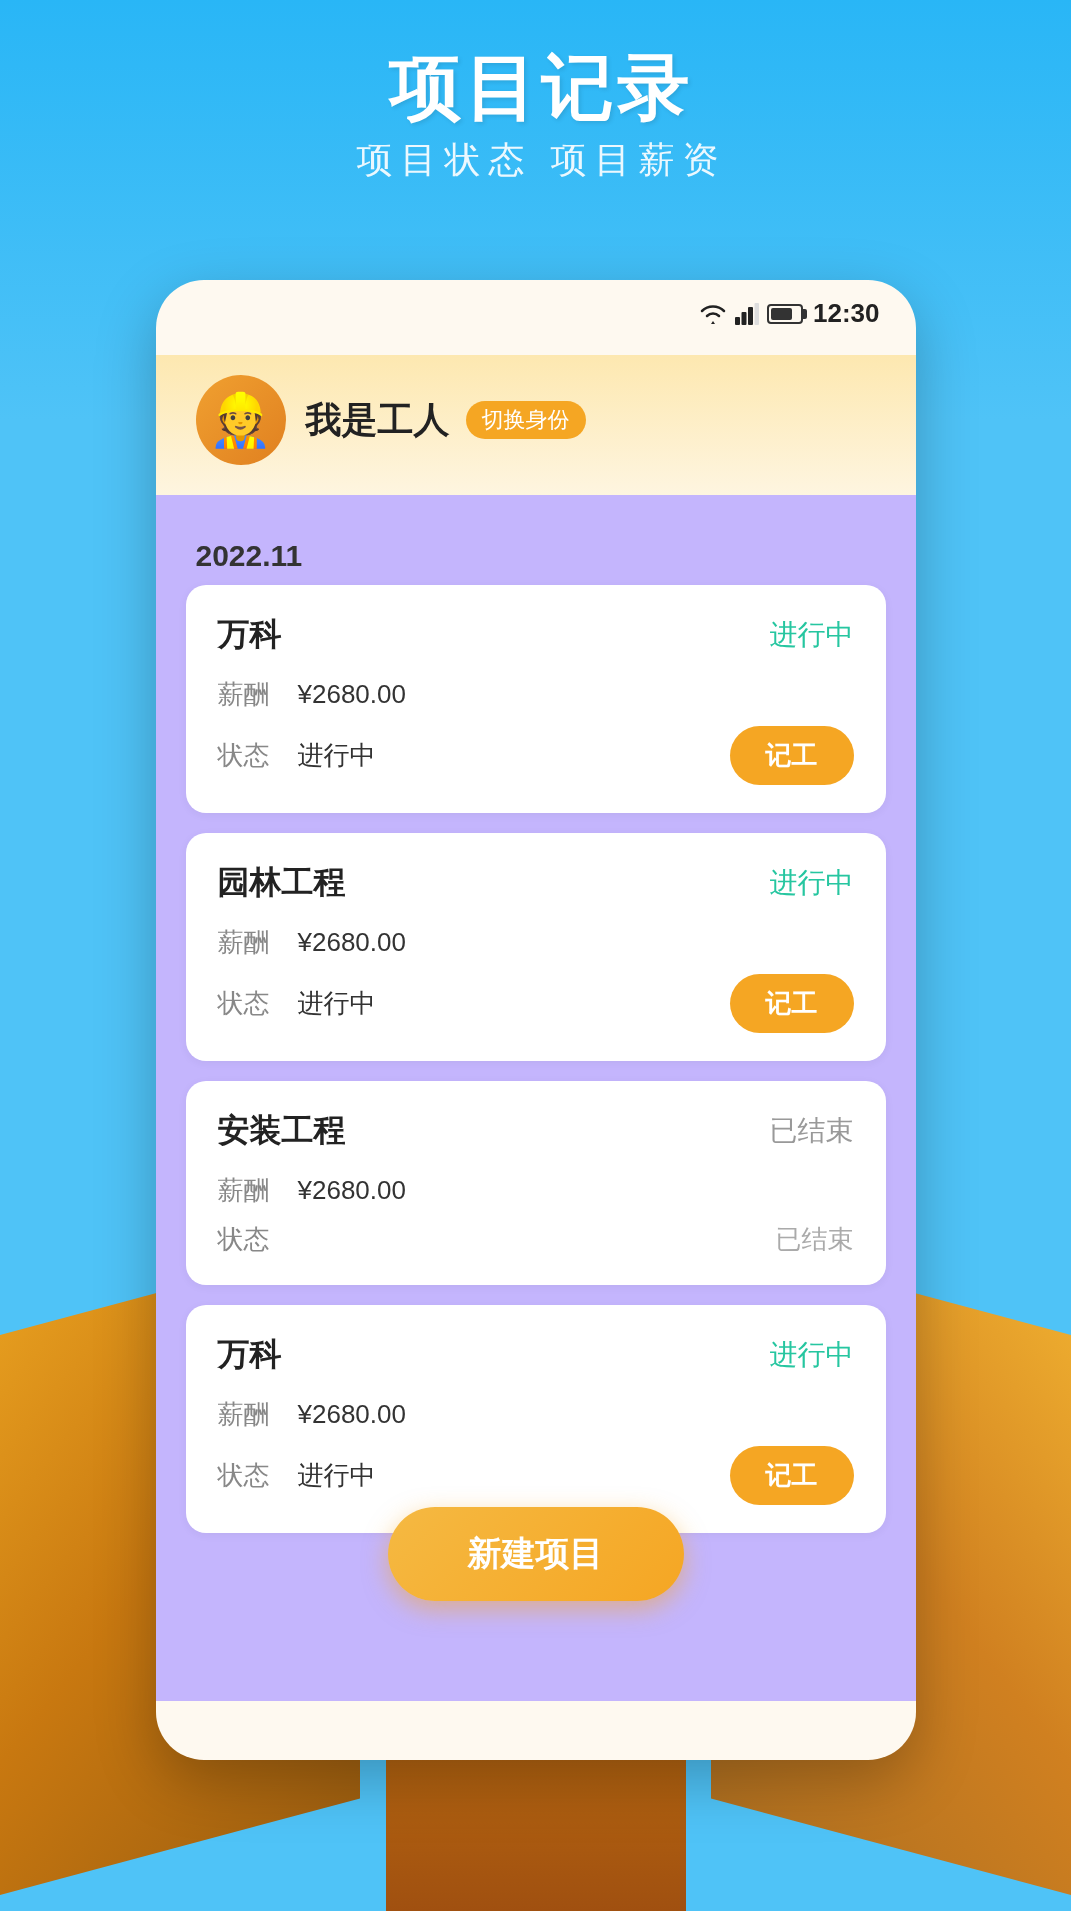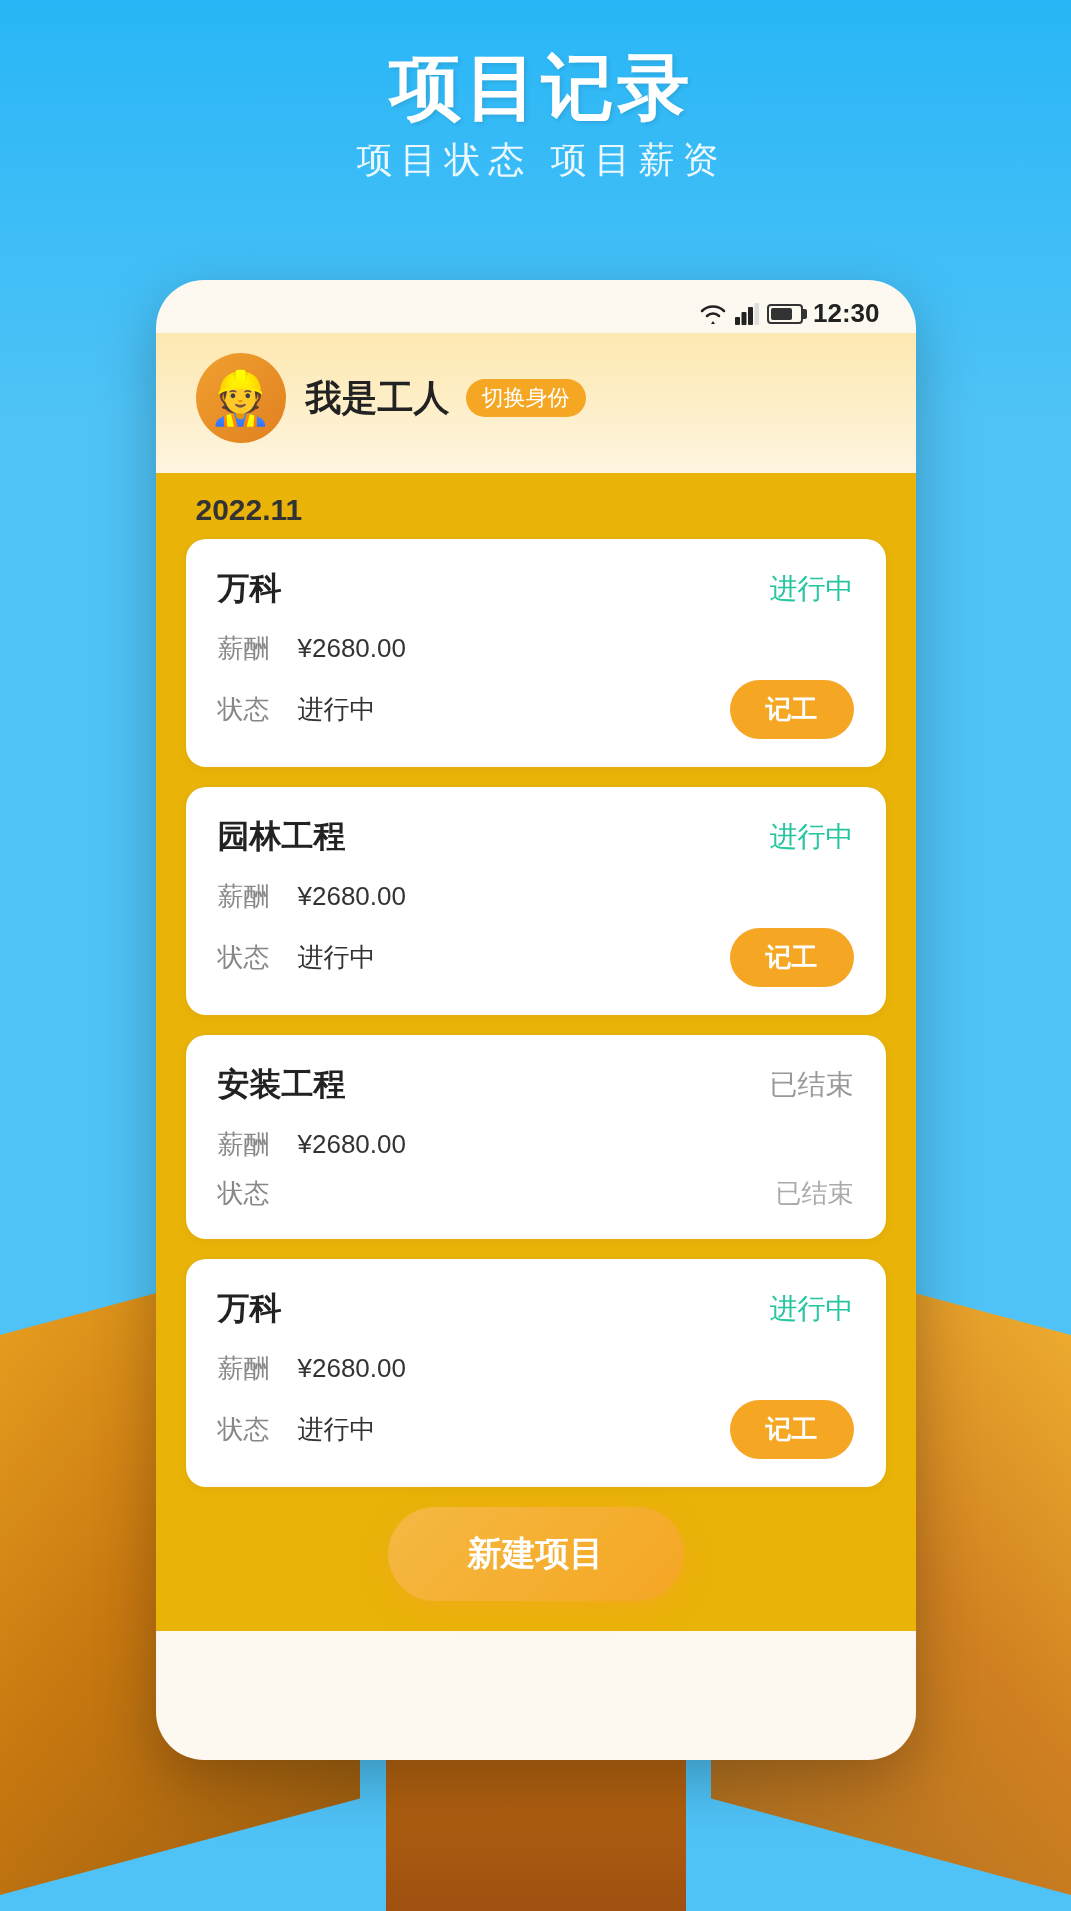--- a/index.html
+++ b/index.html
@@ -96,21 +96,21 @@
       overflow: hidden;
       box-shadow: 0 20px 60px rgba(0,0,0,0.25);
       z-index: 20;
     }
 
     
     .status-bar {
       display: flex;
       justify-content: flex-end;
       align-items: center;
-      padding: 18px 36px 4px;
+      padding: 18px 36px 26px;
       gap: 10px;
       background: transparent;
     }
 
     .status-icons {
       display: flex;
       align-items: center;
       gap: 8px;
     }
 
@@ -191,22 +191,22 @@
       background: #f5a623;
       color: white;
       font-size: 22px;
       padding: 4px 16px;
       border-radius: 20px;
       margin-left: 16px;
     }
 
     
     .content-area {
-      background: #eab308;
-      padding: 4px 0;
+      background: #c4b5fd;
+      padding: 28px 0;
     }
 
     .month-label {
       font-size: 30px;
       font-weight: 600;
       color: #333;
       padding: 16px 40px 12px;
     }
 
     

